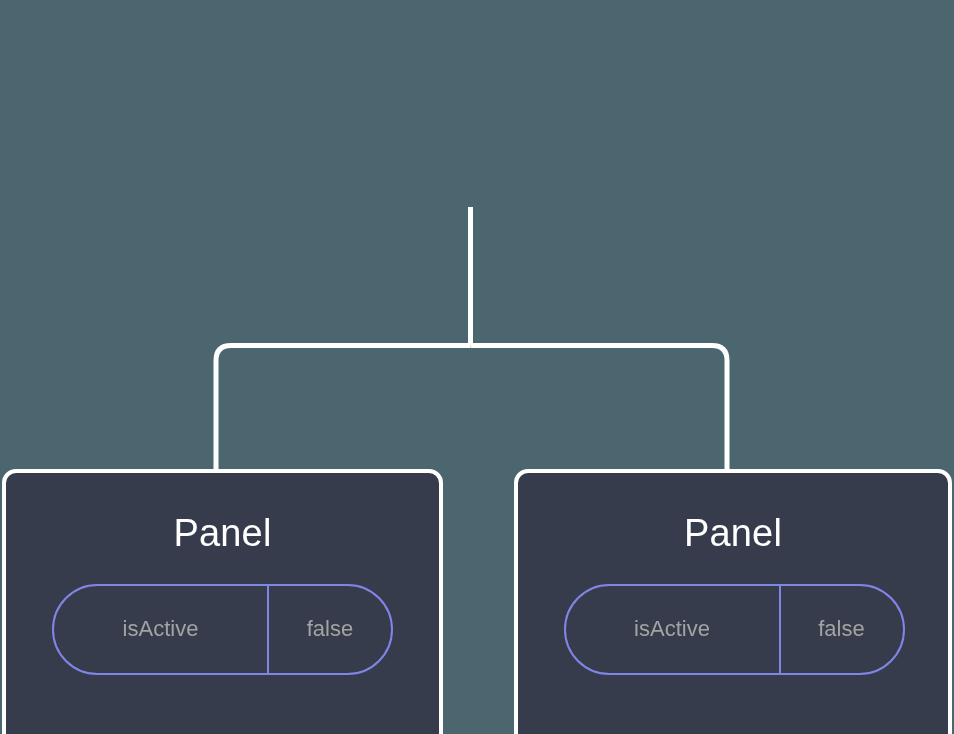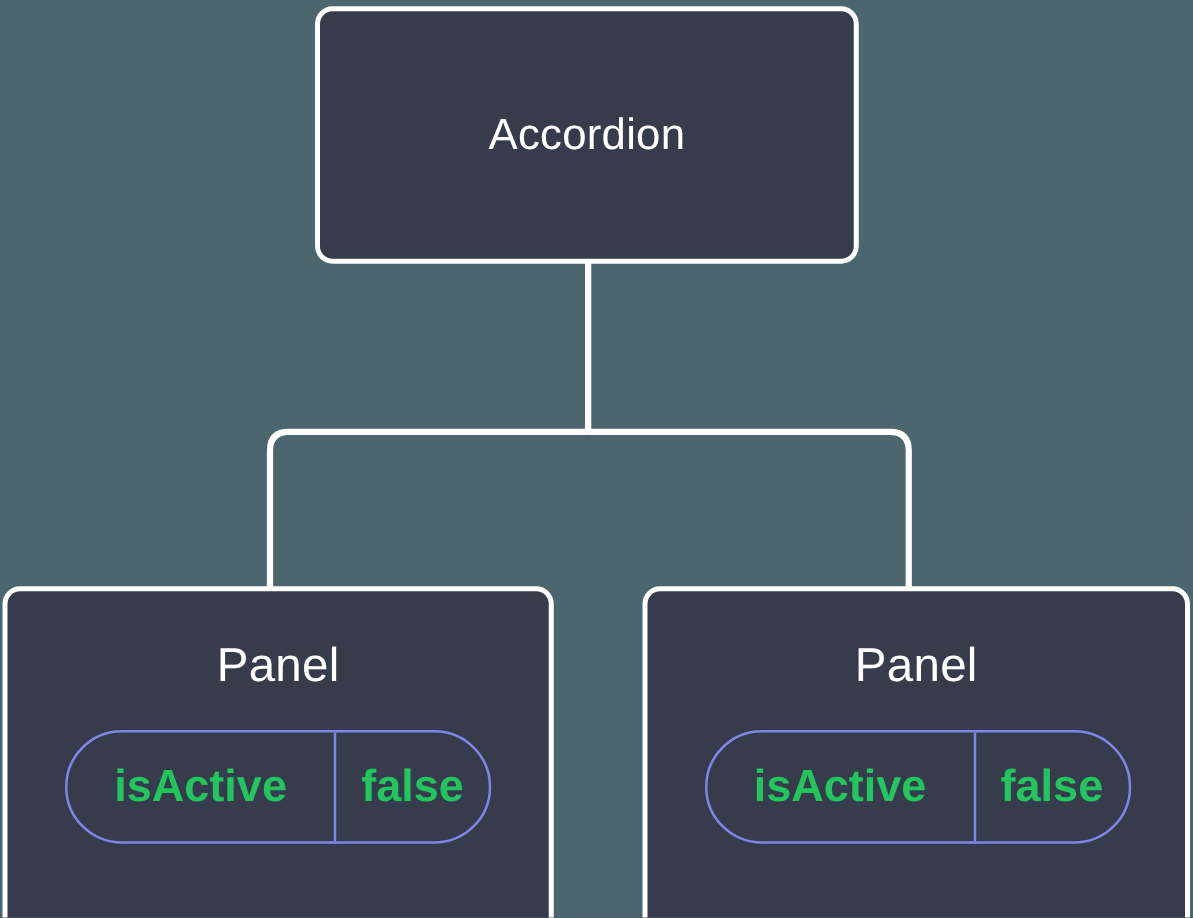--- a/index.html
+++ b/index.html
@@ -90,23 +90,23 @@
     border: 2px solid #8085e8;
     border-radius: 46px;
     background: transparent;
     overflow: hidden;
   }
   .pill-key,
   .pill-value {
     display: flex;
     align-items: center;
     justify-content: center;
-    color: #22c55e;
-    font-size: 36px;
-    font-weight: 700;
+    color: #a3a3a3;
+    font-size: 22px;
+    font-weight: 400;
     line-height: 1;
     white-space: nowrap;
   }
   .pill-key {
     width: 213px;
     border-right: 2px solid #8085e8;
   }
   .pill-value {
     width: 122px;
   }
@@ -120,23 +120,20 @@
 <div id="tree-canvas">
 
   <svg id="connector-layer" width="954" height="734" viewBox="0 0 954 734" fill="none" xmlns="http://www.w3.org/2000/svg">
 
     <path d="M470.5 207 L470.5 345.5" stroke="#ffffff" stroke-width="5" stroke-linecap="butt"></path>
 
     <path d="M470.5 345.5 L231 345.5 Q216 345.5 216 360.5 L216 472" stroke="#ffffff" stroke-width="5" stroke-linejoin="round" stroke-linecap="butt" fill="none"></path>
     <path d="M470.5 345.5 L712 345.5 Q727 345.5 727 360.5 L727 472" stroke="#ffffff" stroke-width="5" stroke-linejoin="round" stroke-linecap="butt" fill="none"></path>
   </svg>
 
-  <div class="node node-root">
-    <div class="node-title">Accordion</div>
-  </div>
 
   <div class="node node-child-left">
     <div class="node-title">Panel</div>
     <div class="state-pill">
       <div class="pill-key">isActive</div>
       <div class="pill-value">false</div>
     </div>
   </div>
 
   <div class="node node-child-right">

